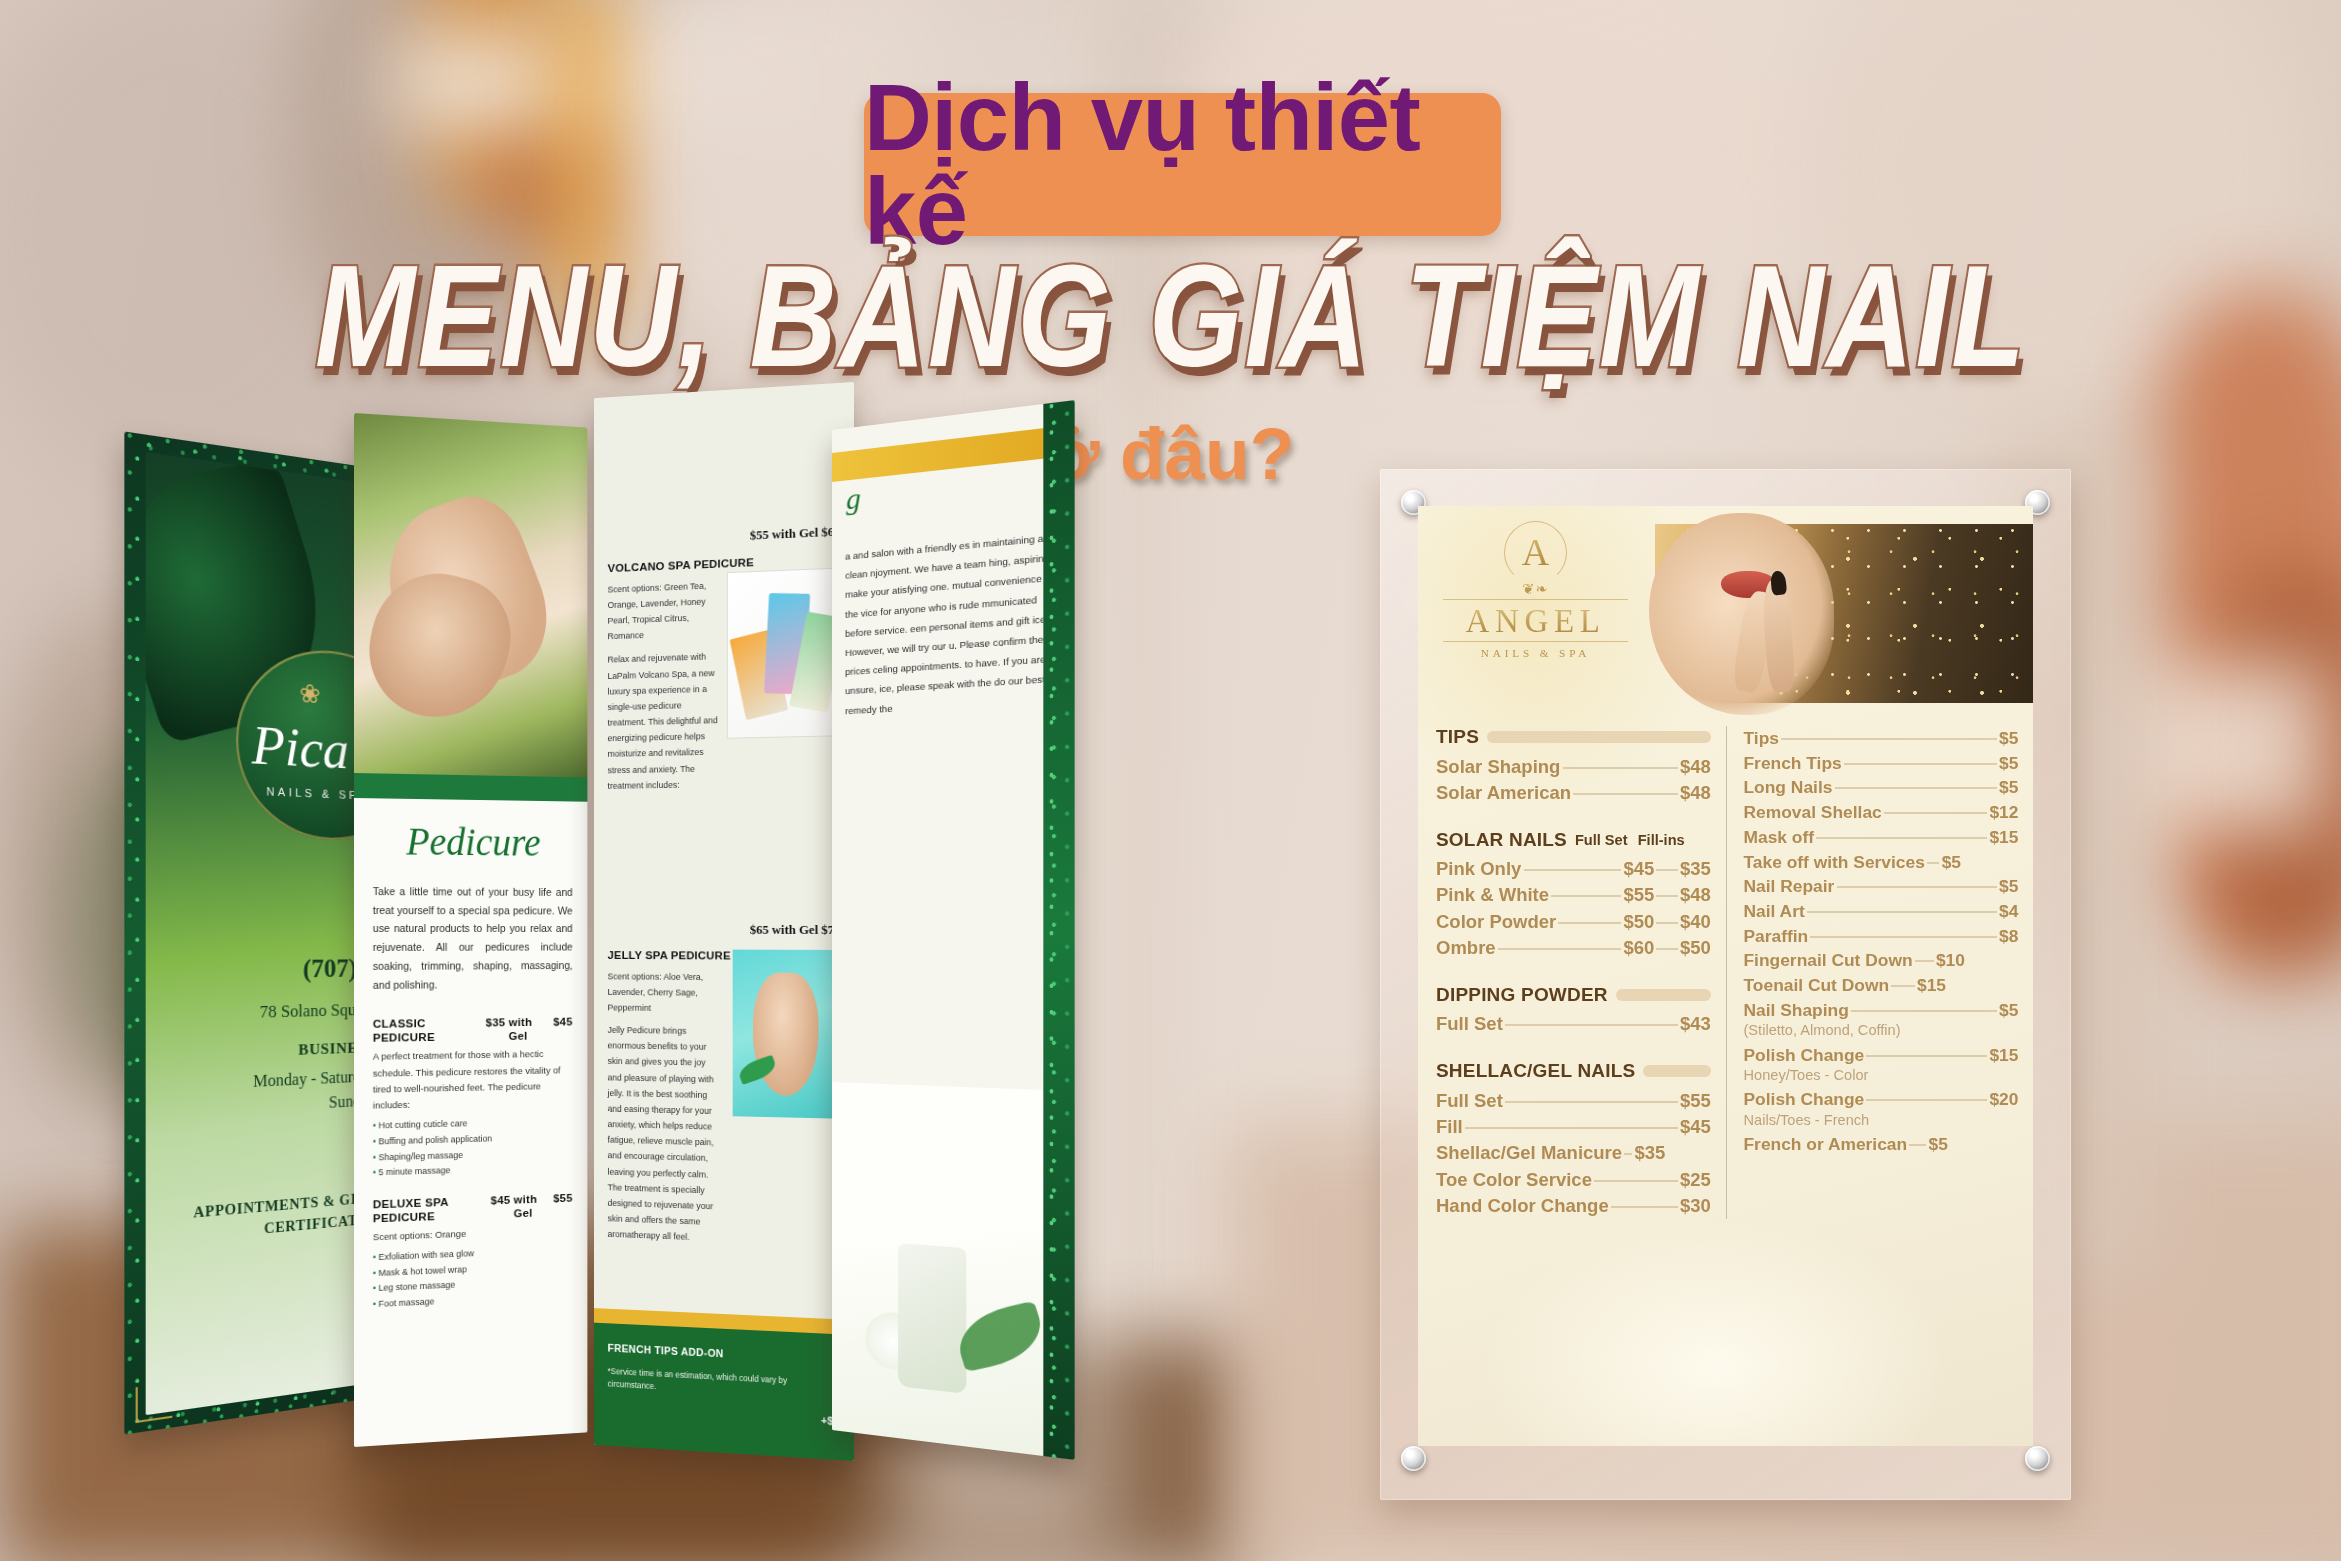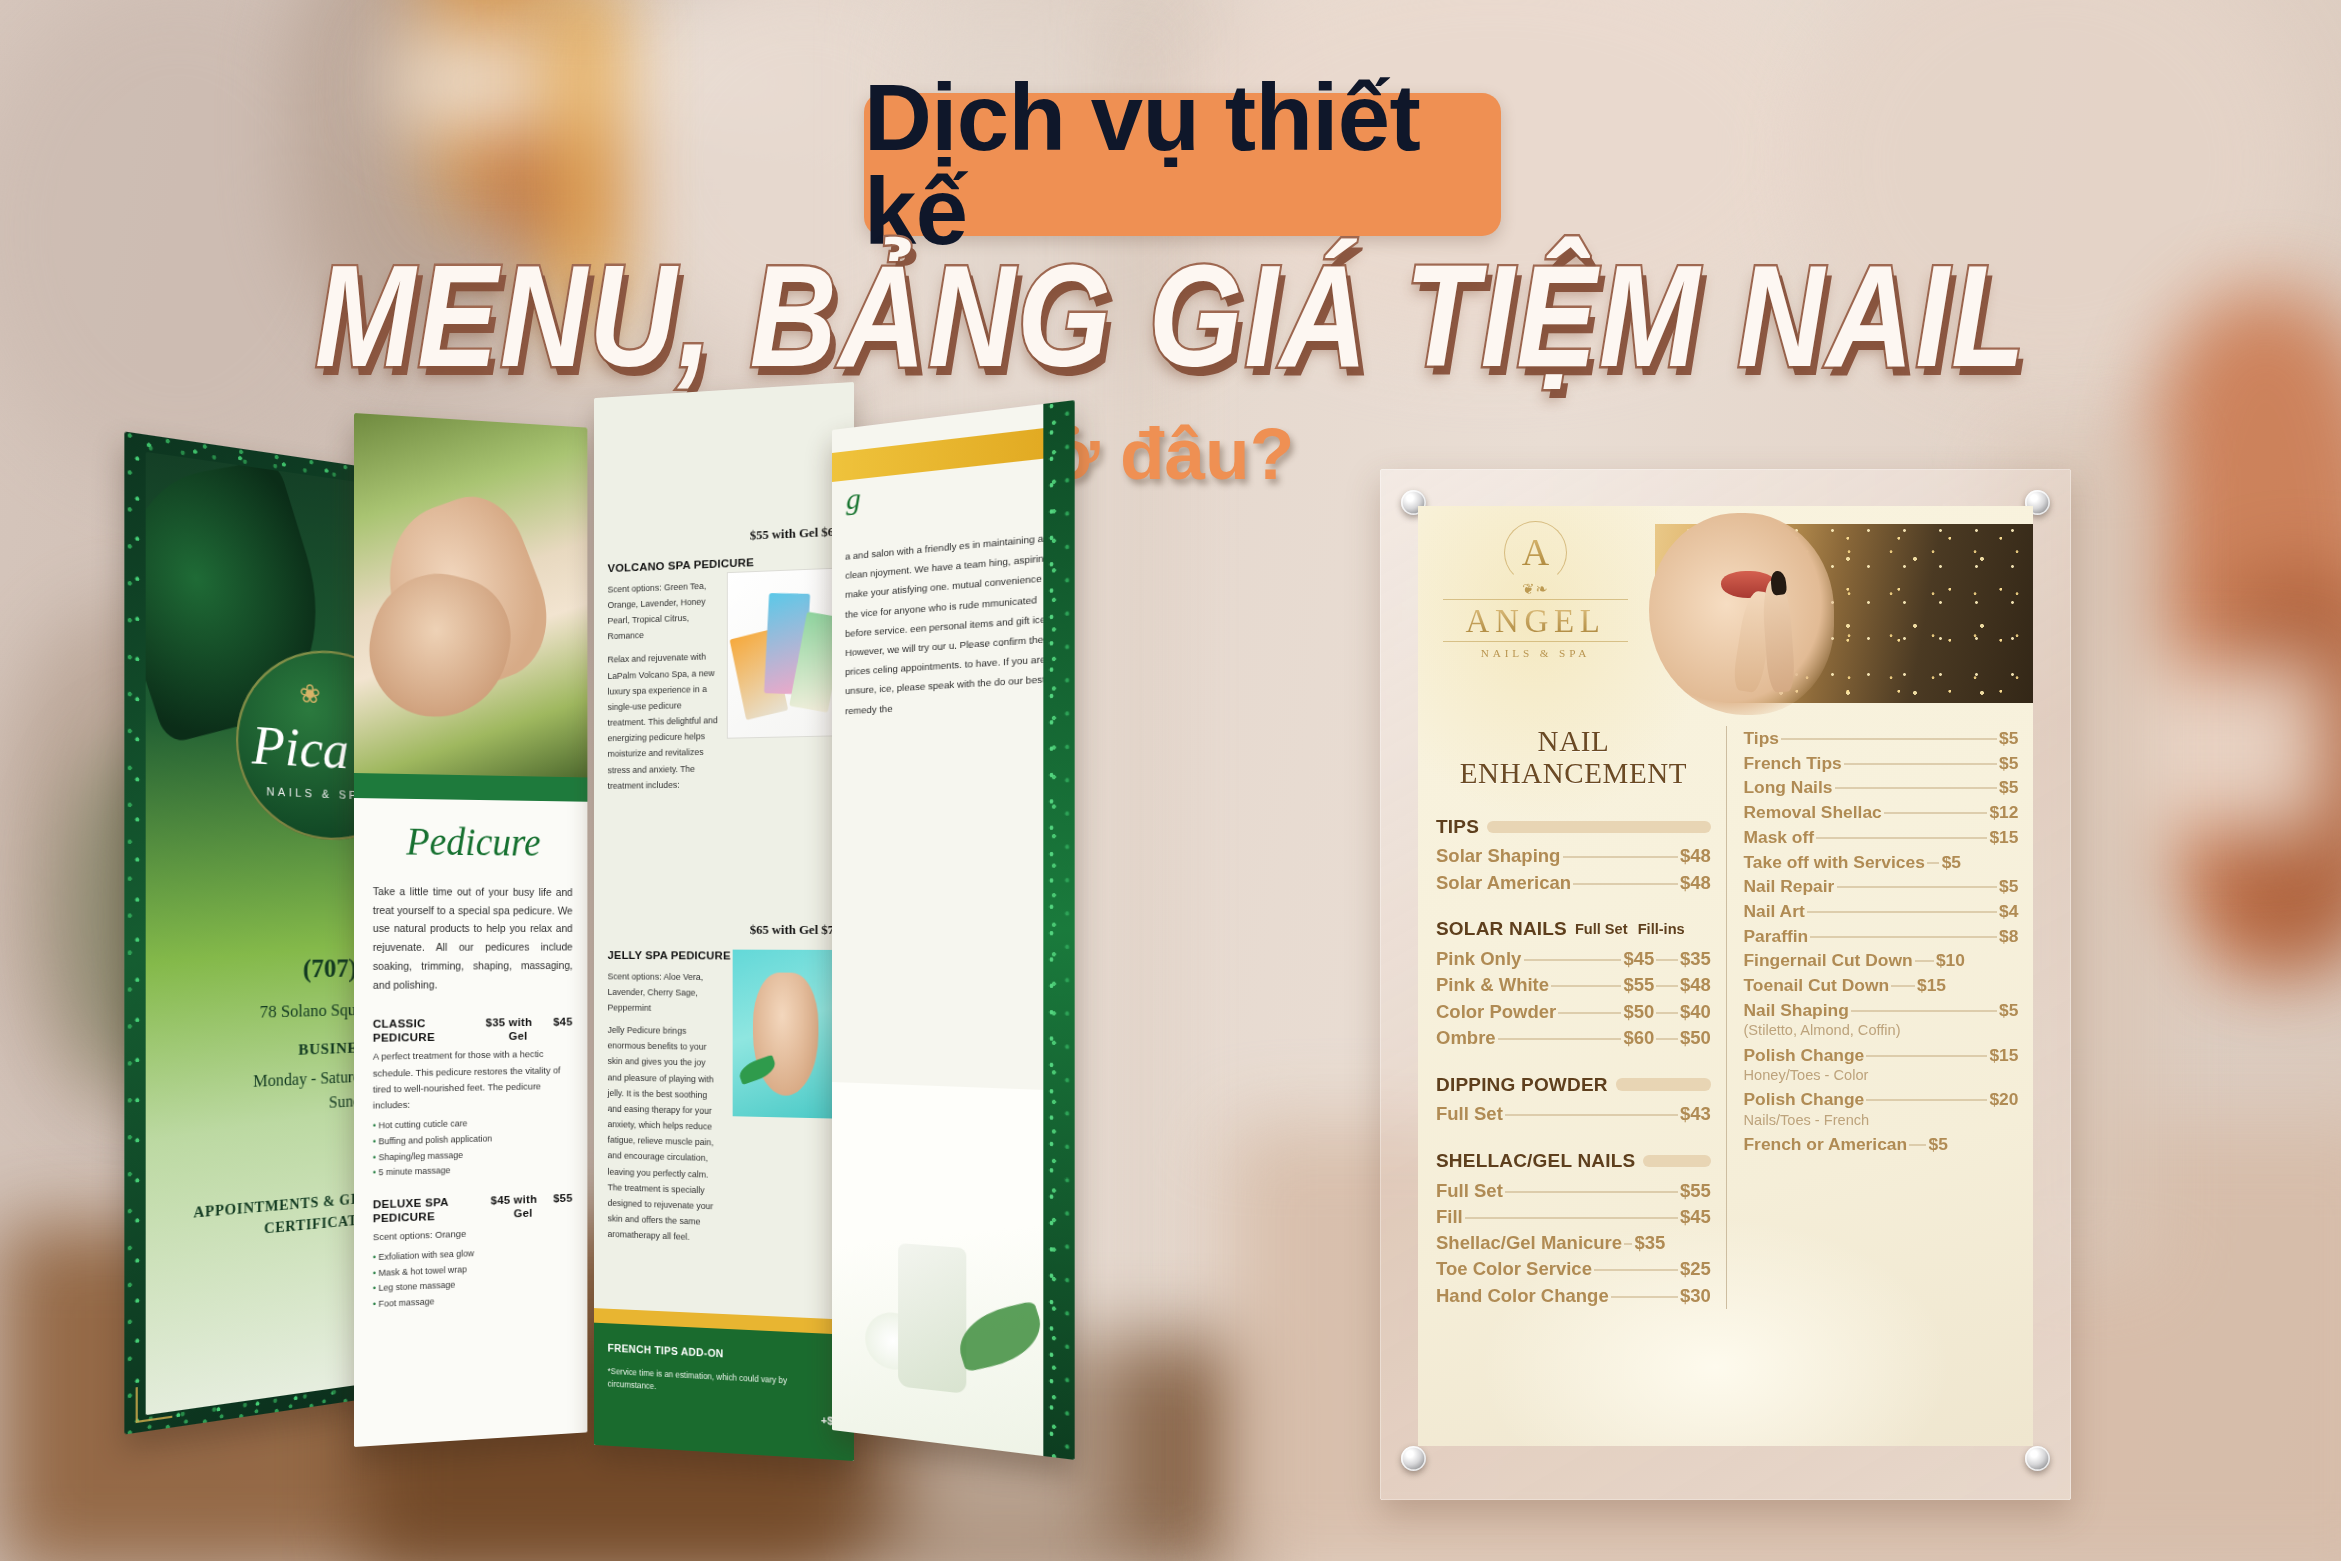--- a/index.html
+++ b/index.html
@@ -42,21 +42,21 @@
   .b21{ left:551px;  top:-22.5px;  width:67px;  height:348px;  background:#e9a43c; border-radius:5.6px;}
 
   
   .badge {
     position:absolute; left:864px; top:93px; width:637px; height:143px;
     background:#ef9053; border-radius:19px;
     box-shadow:0 5.6px 14.6px rgba(90,60,40,.22);
     display:flex; align-items:center; justify-content:center;
   }
   .badge span {
-    font-size:94px; font-weight:700; color:#0f172a; letter-spacing:-0.6px;
+    font-size:94px; font-weight:700; color:#701a75; letter-spacing:-0.6px;
     font-family:"Liberation Sans", sans-serif; line-height:1;
   }
 
   .maintitle {
     position:absolute; left:0; top:242px; width:2342px;
     text-align:center;
     font-family:"Liberation Sans", sans-serif;
     font-size:118px; font-weight:700; font-style:italic;
     letter-spacing:2.2px;
     color:#fdf7f2;
@@ -621,24 +621,20 @@
         <span class="a">A</span>
       </div>
       <div class="orn">❦❧</div>
       <div class="word">ANGEL</div>
       <div class="sub2">NAILS &amp; SPA</div>
     </div>
 
     <div class="cols">
 
       <div class="col left">
-        <div class="col-title">
-          <div>NAIL</div>
-          <div>ENHANCEMENT</div>
-        </div>
 
         <div class="cat">
           <span>TIPS</span>
           <span class="bar"></span>
         </div>
         <div class="row">
           <span class="nm">Solar Shaping</span>
           <span class="ln"></span>
           <span class="pr">$48</span>
         </div>

